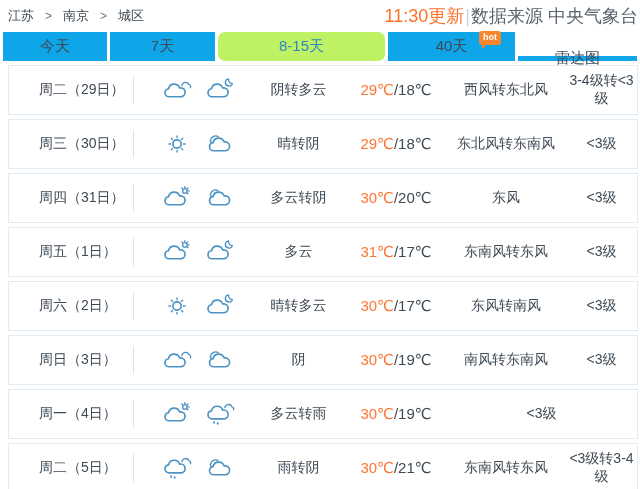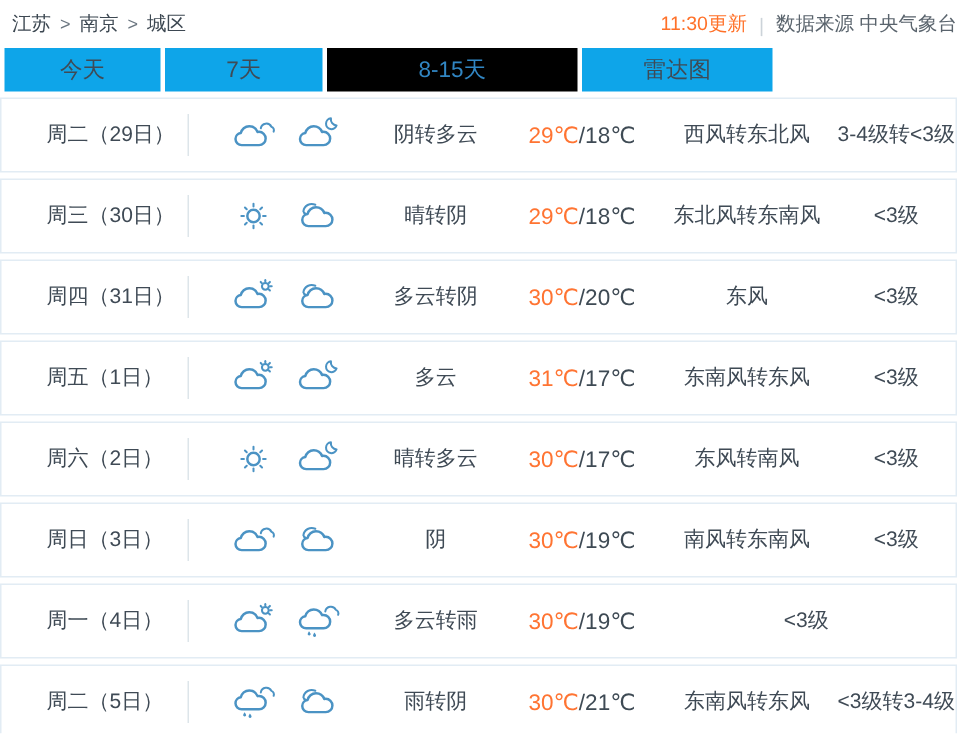--- a/index.html
+++ b/index.html
@@ -2,47 +2,47 @@
 <html><head>
 <meta charset="utf-8">
 <style>
   html,body{margin:0;padding:0;background:#fff;}
   .page{position:relative;width:640px;height:489px;overflow:hidden;background:#fff;
         font-family:"Liberation Sans","DejaVu Sans",sans-serif;color:#3f4a55;}
 
   
   .topbar{height:30px;display:flex;align-items:center;justify-content:space-between;
           padding:2px 2px 0 8px;box-sizing:border-box;}
-  .crumbs{font-size:13px;color:#3d4852;display:flex;align-items:center;gap:6px;}
+  .crumbs{font-size:13px;color:#3d4852;display:flex;align-items:center;gap:11px;}
   .crumb{cursor:pointer;}
   .crumb-sep{color:#6b7680;font-size:12px;}
-  .topmeta{display:flex;align-items:center;gap:8px;font-size:13px;}
+  .topmeta{display:flex;align-items:center;gap:1px;font-size:18px;}
   .update{color:#ff7129;}
   .meta-div{color:#ccd3d9;}
   .source{color:#5a646d;}
 
   
   .tabs{display:flex;gap:3px;margin:2px 3px 0 3px;height:29px;}
   .tab{background:#0ea5e9;display:flex;align-items:center;justify-content:center;
        font-size:15px;color:#3f4a55;cursor:pointer;position:relative;box-sizing:border-box;}
   .tab:nth-child(1){width:104px;}
   .tab:nth-child(2){width:105px;}
   .tab:nth-child(3){width:167px;}
   .tab:nth-child(4){width:127px;}
   .tab:nth-child(5){flex:1;margin-top:24px;}
-  .tab.active{background:#000000;color:#3186c3;}
+  .tab.active{background:#bef264;color:#3186c3;border-radius:7px;}
   .hot-badge{position:absolute;top:-1px;right:14px;background:#f8862e;color:#fff;
              font-size:9px;font-weight:bold;line-height:1;padding:2px 4px 3px;
              border-radius:3px;}
   .hot-badge::after{content:"";position:absolute;left:3px;bottom:-4px;
              border:3px solid transparent;border-top-color:#f8862e;border-left-color:#f8862e;}
 
   
   .rows{margin-top:4px;}
-  .row{height:48px;border:1px solid #e2ecf4;margin:0 2px 4px 0;background:#fff;
+  .row{height:48px;border:1px solid #e2ecf4;margin:0 2px 4px 8px;background:#fff;
        display:flex;align-items:center;font-size:14px;}
   .day{box-sizing:border-box;width:124px;padding-left:30px;color:#3f4a55;}
   .vline{width:1px;height:28px;background:#dde5ea;}
   .icons{width:105px;margin-left:12px;display:flex;justify-content:center;
          align-items:center;gap:13px;}
   .wicon{width:30px;height:24px;display:block;}
   .weather{width:95px;text-align:center;}
   .temp{width:100px;text-align:center;font-size:15px;color:#3e4a54;}
   .temp .hi{color:#ff7432;}
   .wind{width:120px;text-align:center;}
@@ -124,20 +124,24 @@
     <div class="tab">
       <span>今天</span>
     </div>
     <div class="tab">
       <span>7天</span>
     </div>
     <div class="tab active">
       <span>8-15天</span>
     </div>
     <div class="tab">
+      <span>40天</span>
+      <span class="hot-badge">hot</span>
+    </div>
+    <div class="tab">
       <span>雷达图</span>
     </div>
   </div>
 
   <div class="rows">
 
     <div class="row">
       <span class="day">周二（29日）</span>
       <span class="vline"></span>
       <span class="icons">

